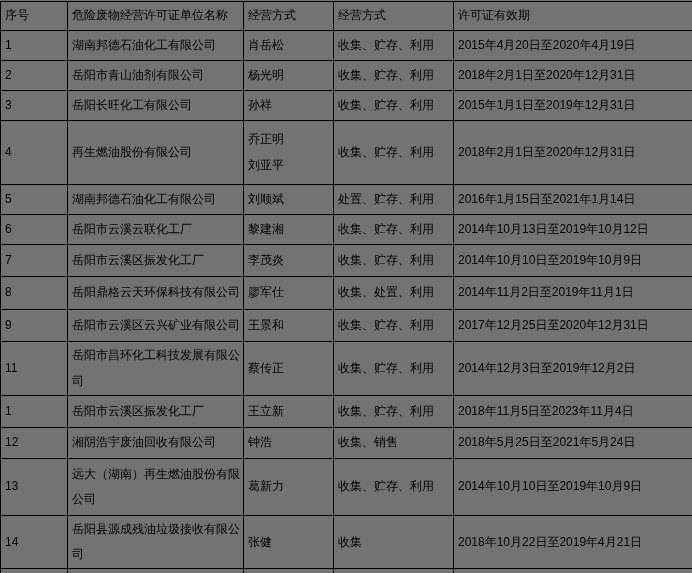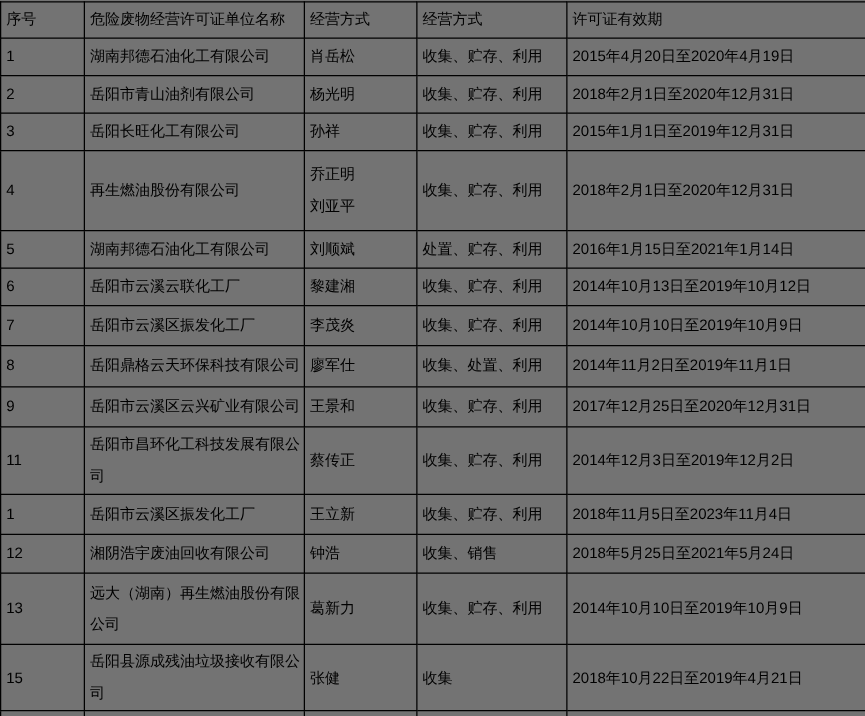--- a/index.html
+++ b/index.html
@@ -151,21 +151,21 @@
         <td>2018年5月25日至2021年5月24日</td>
       </tr>
       <tr class="h57">
         <td>13</td>
         <td>远大（湖南）再生燃油股份有限公司</td>
         <td class="rep-cell">葛新力</td>
         <td>收集、贮存、利用</td>
         <td>2014年10月10日至2019年10月9日</td>
       </tr>
       <tr class="h53">
-        <td>15</td>
+        <td>14</td>
         <td>岳阳县源成残油垃圾接收有限公司</td>
         <td class="rep-cell">张健</td>
         <td>收集</td>
         <td>2018年10月22日至2019年4月21日</td>
       </tr>
       <tr class="h30">
         <td></td>
         <td></td>
         <td class="rep-cell"></td>
         <td></td>

